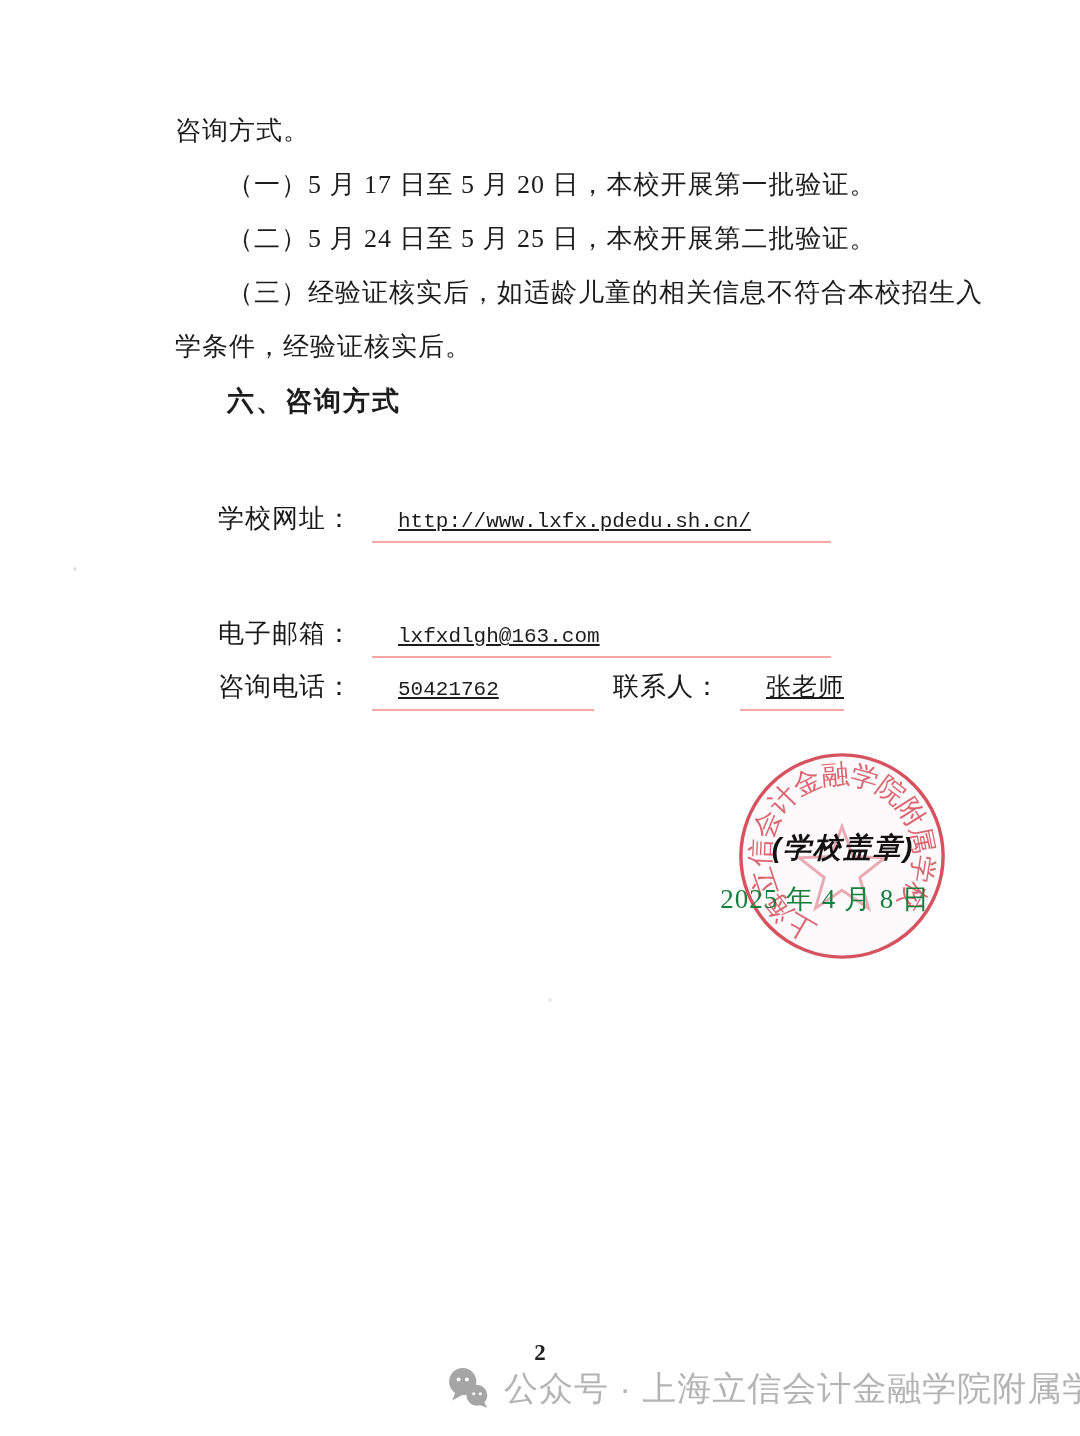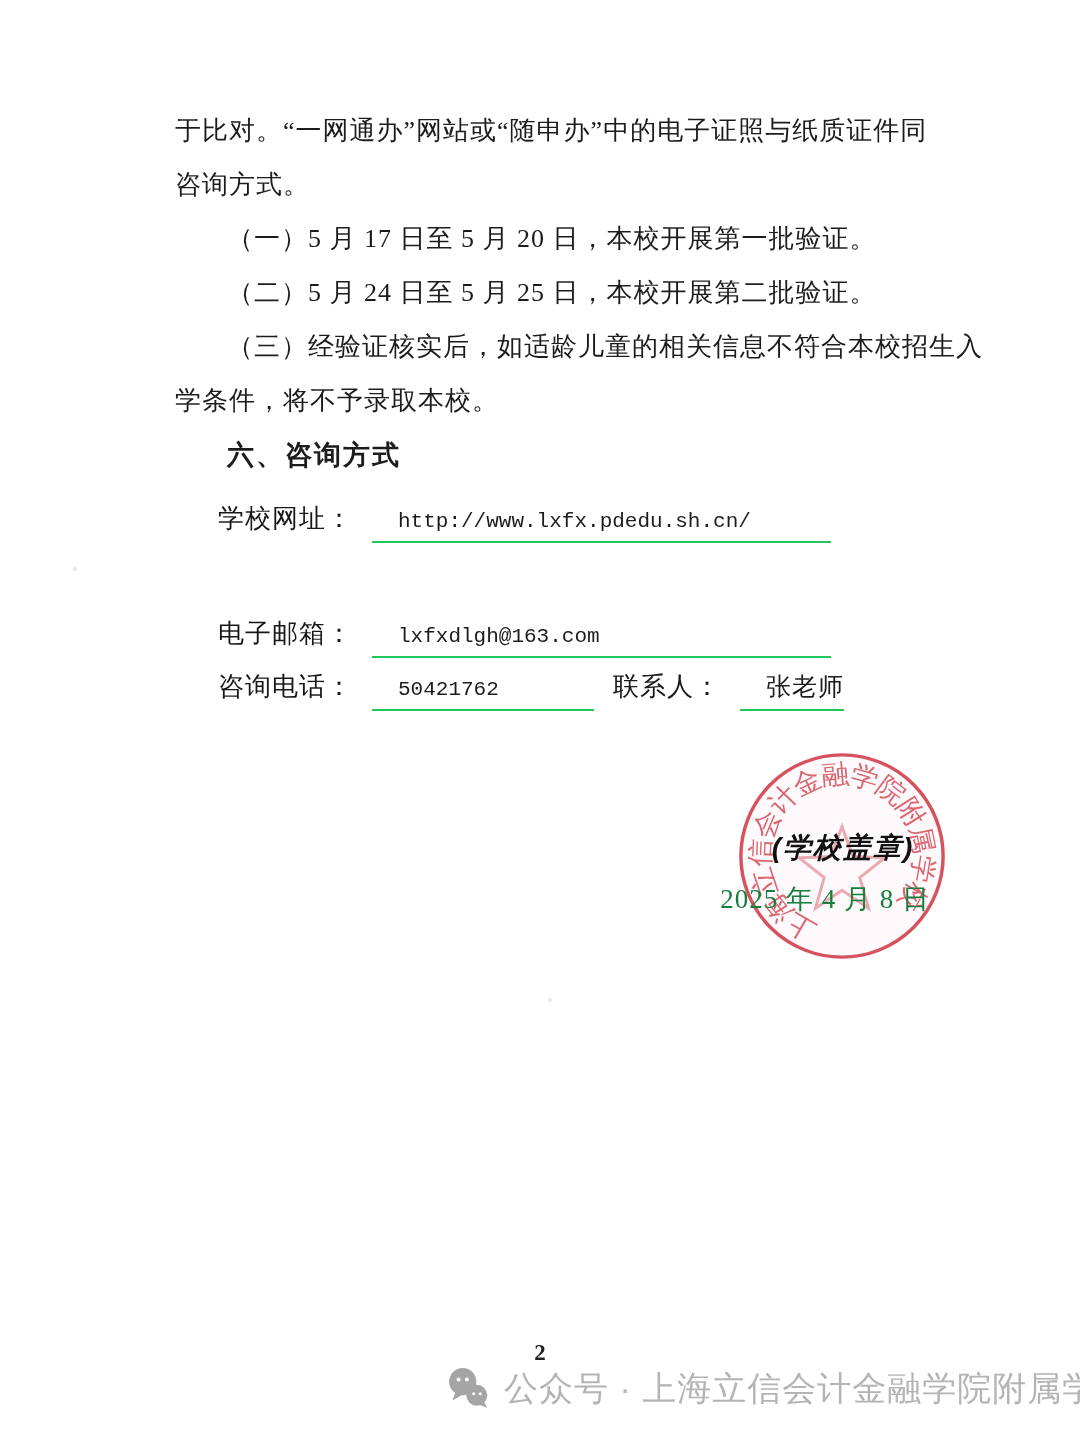--- a/index.html
+++ b/index.html
@@ -32,23 +32,24 @@
     display:flex;align-items:flex-end;
     font-size:26px;
     gap:19px;
   }
   .clabel{
     font-family:"Liberation Sans","DejaVu Sans",sans-serif;
     padding-bottom:7px;letter-spacing:1px;white-space:nowrap;
     color:#181818;
   }
   .cvalue{
-    border-bottom:2px solid #22c55e;
+    border-bottom:2px solid #fca5a5;
     padding:0 0 6px 26px;
     white-space:nowrap;
+    text-decoration:underline;
   }
   .grow{flex:1;}
   .mono{
     font-family:"Liberation Mono","DejaVu Sans Mono",monospace;
     font-size:21px;letter-spacing:0px;padding-bottom:8px;
   }
   .cn-value{
     font-family:"Liberation Sans","DejaVu Sans",sans-serif;
     font-size:25px;letter-spacing:1px;
   }
@@ -95,26 +96,25 @@
     white-space:nowrap;
   }
   .speck{position:absolute;width:4px;height:4px;border-radius:50%;background:#c9c9c9;}
 </style>
 </head>
 <body>
 
 <div class="page">
 
   <div class="body-text">
-    <div class="line">于比对。“一网通办”网站或“随申办”中的电子证照与纸质证件同</div>
     <div class="line">咨询方式。</div>
     <div class="line indent">（一）5 月 17 日至 5 月 20 日，本校开展第一批验证。</div>
     <div class="line indent">（二）5 月 24 日至 5 月 25 日，本校开展第二批验证。</div>
     <div class="line indent">（三）经验证核实后，如适龄儿童的相关信息不符合本校招生入</div>
-    <div class="line">学条件，将不予录取本校。</div>
+    <div class="line">学条件，经验证核实后。</div>
     <div class="line indent heading">六、咨询方式</div>
   </div>
 
   <div class="contact-row" style="top:501px;">
     <span class="clabel">学校网址：</span>
     <span class="cvalue mono grow">http://www.lxfx.pdedu.sh.cn/</span>
   </div>
 
 
   <div class="contact-row" style="top:616px;align-items:flex-end;">

